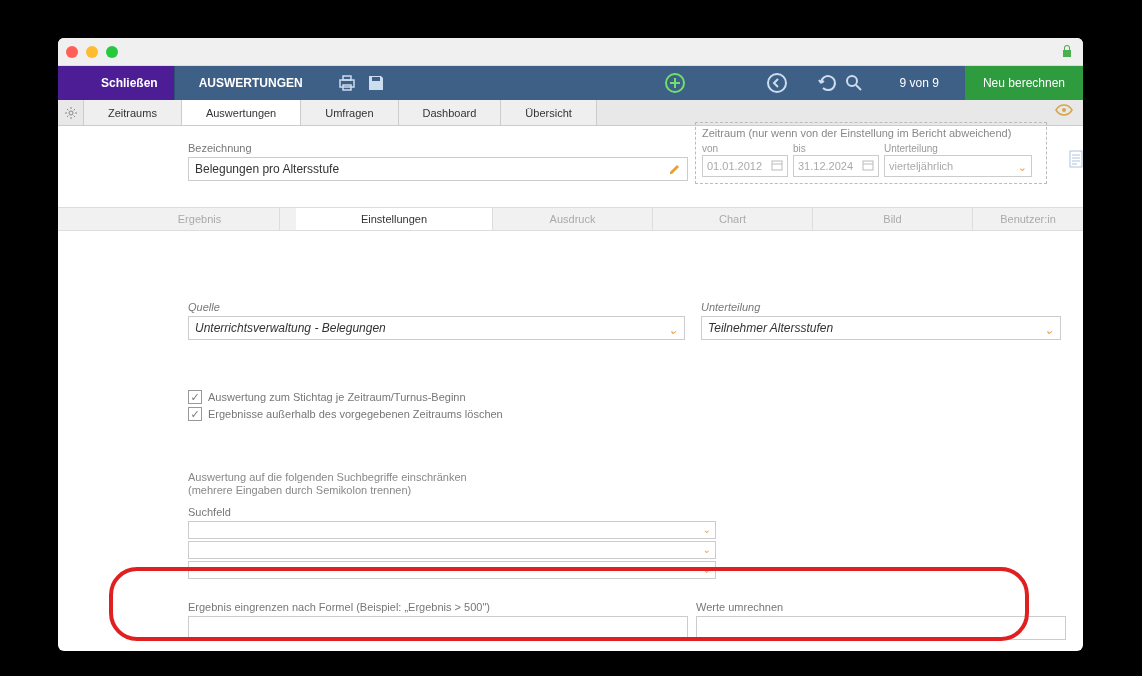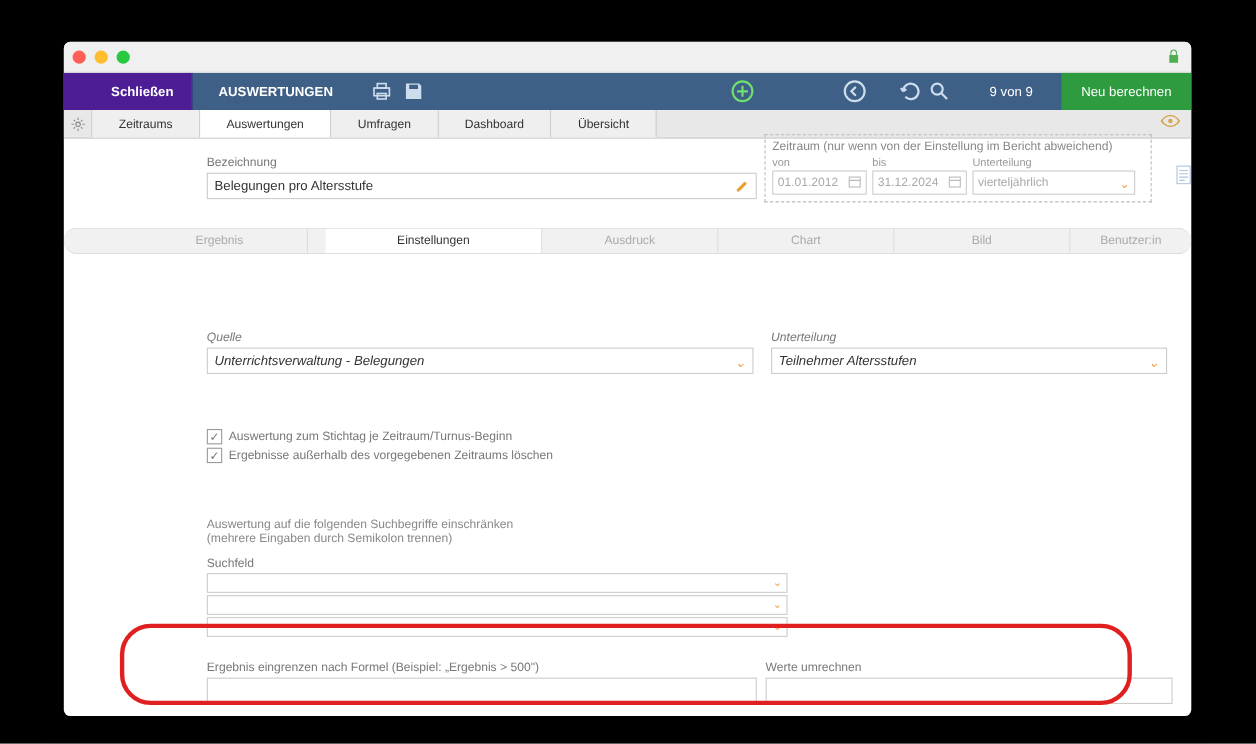--- a/index.html
+++ b/index.html
@@ -35,21 +35,21 @@
   .zeitraum-box { position: absolute; left: 637px; top: -4px; border: 1px dashed #bbb; padding: 4px 6px 6px 6px; width: 352px; }
   .zeitraum-label { color: #888; font-size: 11px; margin-bottom: 4px; }
   .zeit-row { display: flex; gap: 5px; }
   .zeit-item { display: flex; flex-direction: column; }
   .zeit-item .label2 { color: #999; font-size: 10px; margin-bottom: 1px; }
   .date-input { height: 22px; border: 1px solid #ccc; width: 86px; font-size: 11px; color: #aaa; padding: 0 4px; display: flex; align-items: center; position: relative; }
   .date-input .cal { position: absolute; right: 4px; top: 3px; }
   .select-input { height: 22px; border: 1px solid #ccc; width: 148px; font-size: 11px; color: #aaa; padding: 0 4px; display: flex; align-items: center; position: relative; }
   .select-input .chev { position: absolute; right: 4px; top: 5px; color: #f0a050; }
   .doc-icon { position: absolute; left: 1010px; top: 24px; }
-  .subtabs { margin-top: 26px; border-top: 1px solid #ddd; border-bottom: 1px solid #ddd; display: flex; height: 24px; background: #f1f1f1; margin-left: -130px; border-radius: 12px; }
+  .subtabs { margin-top: 26px; border-top: 1px solid #ddd; border-bottom: 1px solid #ddd; display: flex; height: 24px; background: #f1f1f1; margin-left: -130px; }
   .subtab { flex: 0 0 auto; width: 160px; display: flex; align-items: center; justify-content: center; font-size: 11px; color: #aaa; border-right: 1px solid #ddd; cursor: pointer; }
   .subtab.spacer-tab { border-right: none; }
   .subtab.active { background: #fff; color: #333; margin-left: 16px; }
   .settings-body { padding-top: 70px; }
   .two-col { display: flex; gap: 8px; }
   .col { flex: 1; max-width: 500px; font-style: italic; }
   .select-wide { height: 24px; border: 1px solid #ccc; font-size: 12px; color: #333; padding: 0 6px; display: flex; align-items: center; position: relative; width: 497px; }
   .select-wide .chev { position: absolute; right: 6px; top: 6px; color: #f0a050; }
   .col2 { margin-left: 8px; }
   .select-wide2 { width: 360px; }

